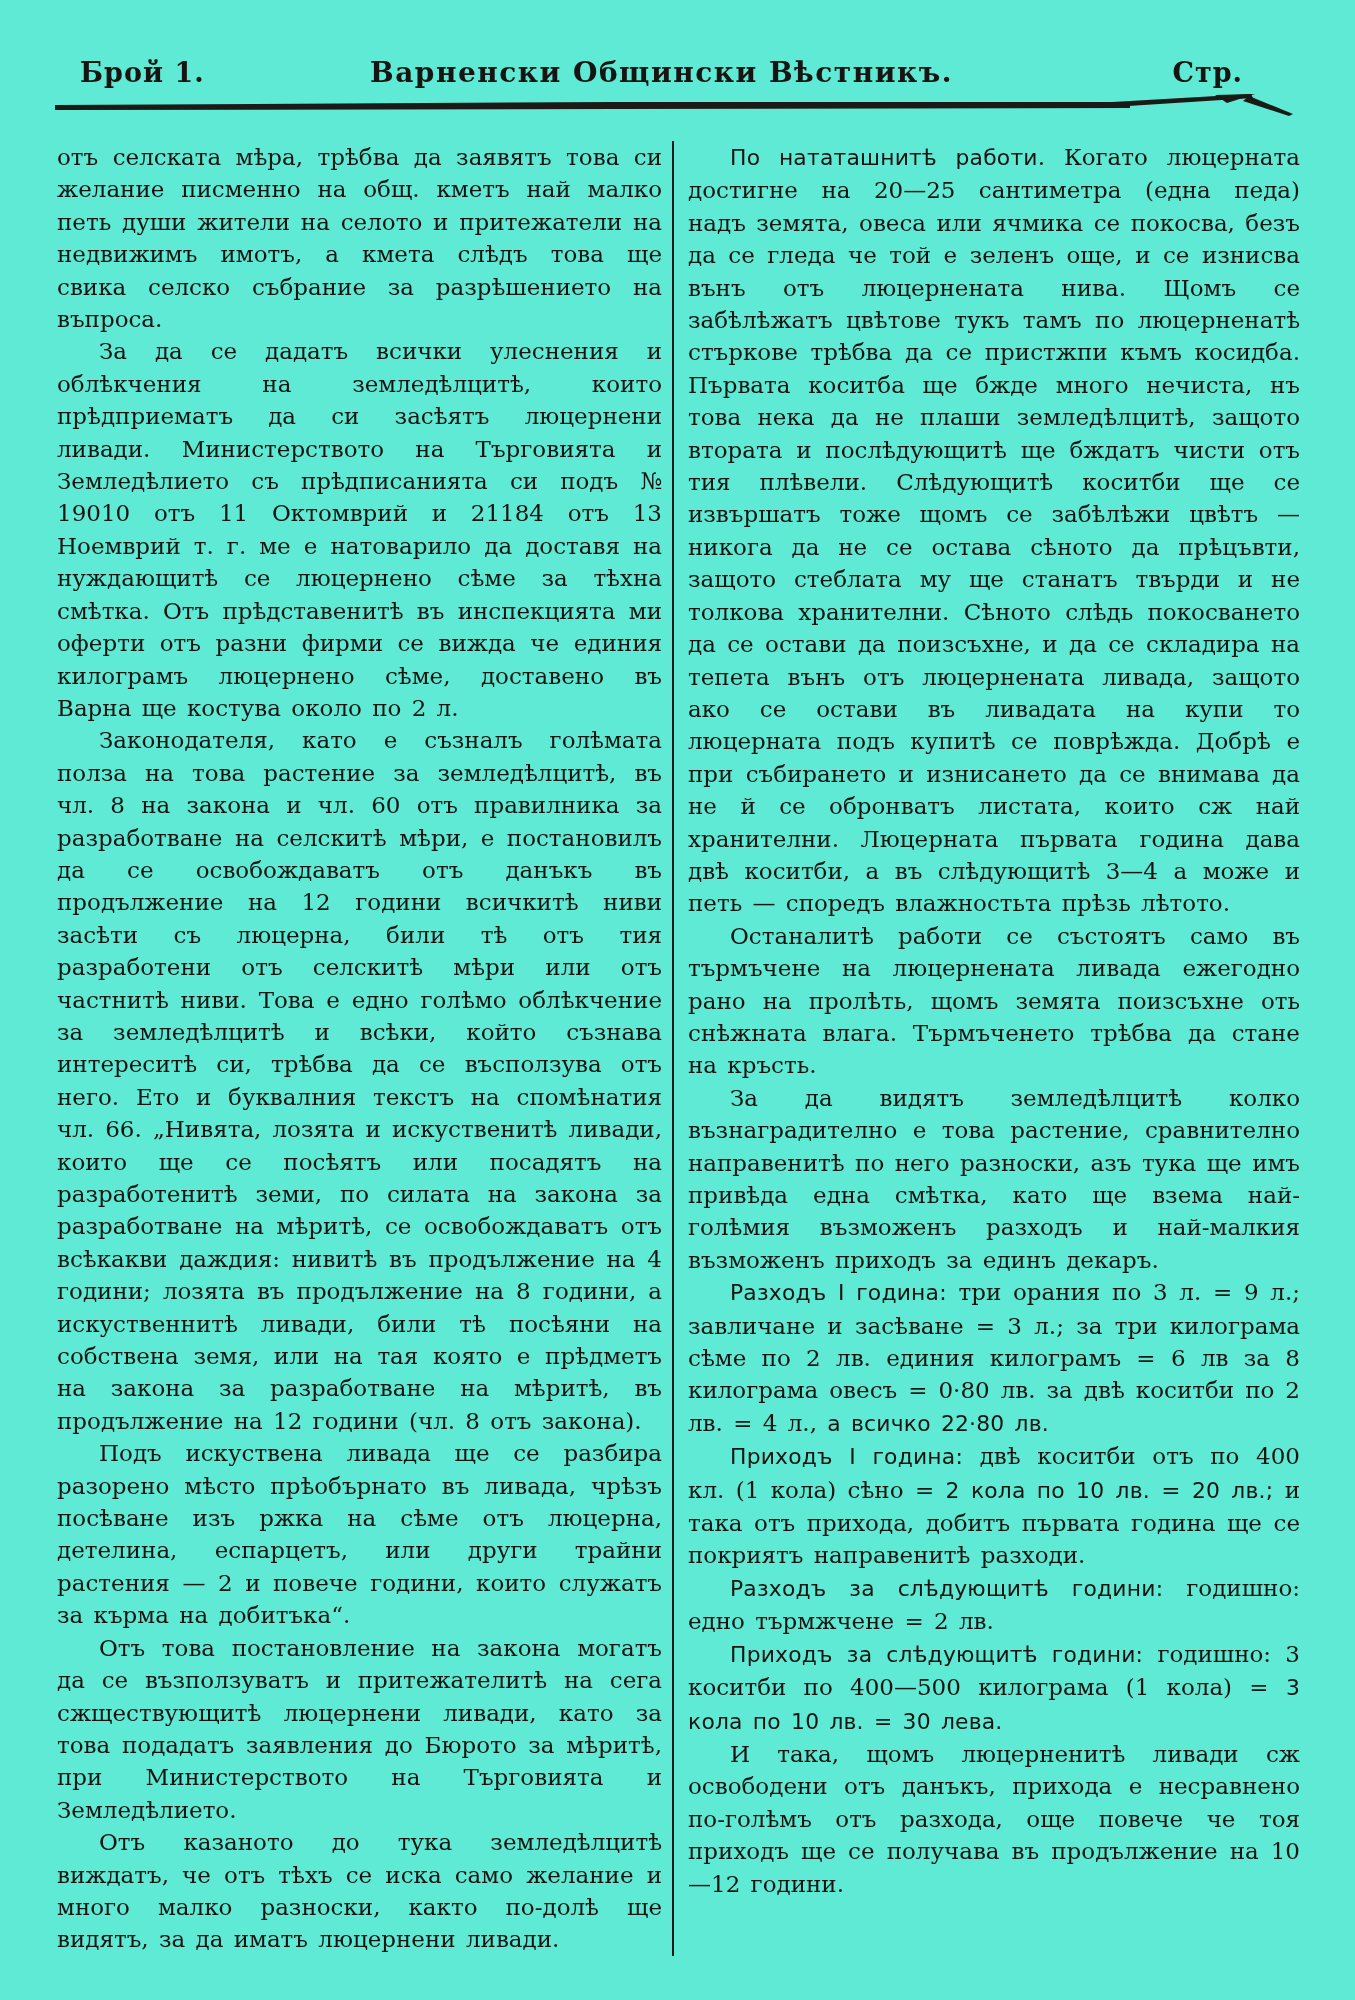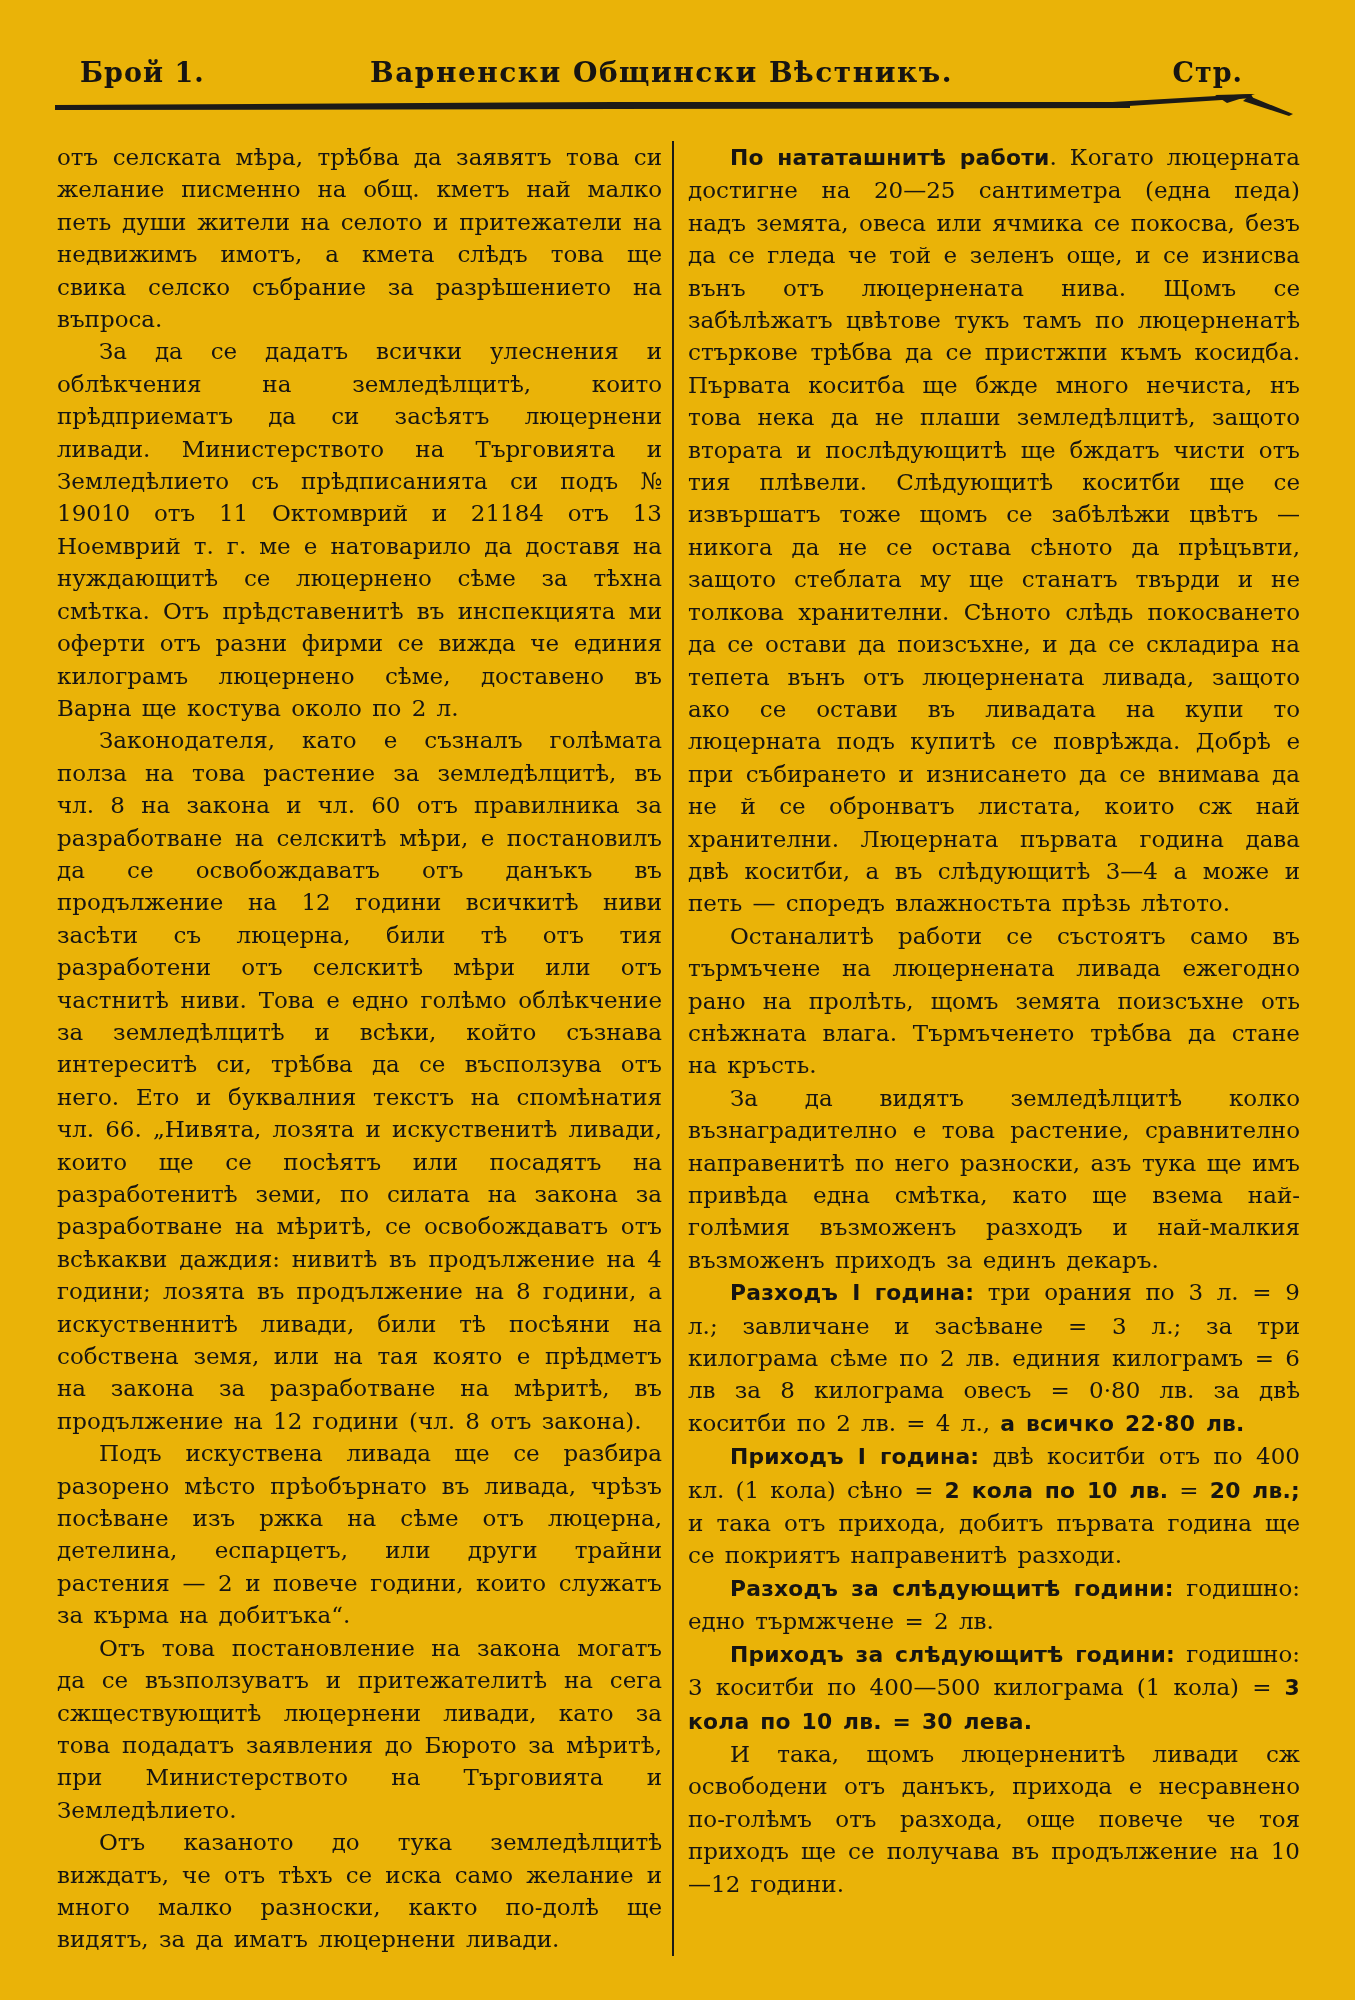--- a/index.html
+++ b/index.html
@@ -6,21 +6,21 @@
   body {
     width: 1355px; height: 2000px;
     background: #fbfaf6;
     color: #171512;
     font-family: "DejaVu Serif", "Liberation Serif", serif;
     overflow: hidden;
   }
   .page {
     position: relative;
     width: 1355px; height: 2000px;
-    background: #eab308;
+    background: #5eead4;
   }
   
   .masthead {
     display: grid;
     grid-template-columns: 1fr auto 1fr;
     align-items: baseline;
     padding: 56px 112px 0 80px;
     font-weight: bold;
   }
   .mast-issue  { font-size: 27px; justify-self: start; letter-spacing: 1px; }
@@ -39,21 +39,21 @@
   .para {
     margin: 0;
     font-size: 23px;
     line-height: 32.4px;
     text-align: justify;
     word-spacing: 3px;
   }
   .para.indent { text-indent: 42px; }
   .run-bold {
     font-family: "DejaVu Sans", "Liberation Sans", sans-serif;
-    font-weight: 700;
+    font-weight: 400;
     font-size: 0.95em;
     letter-spacing: 0.2px;
   }
   .run-italic { }
 </style>
 </head>
 <body>
 
 <div class="page">
 

